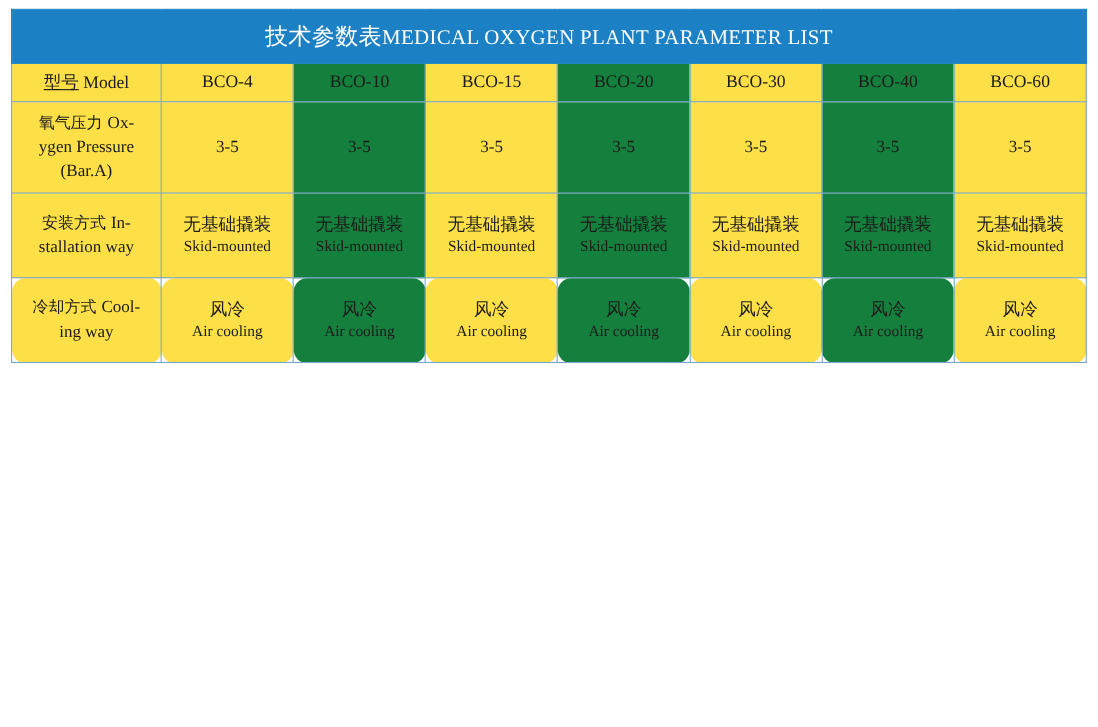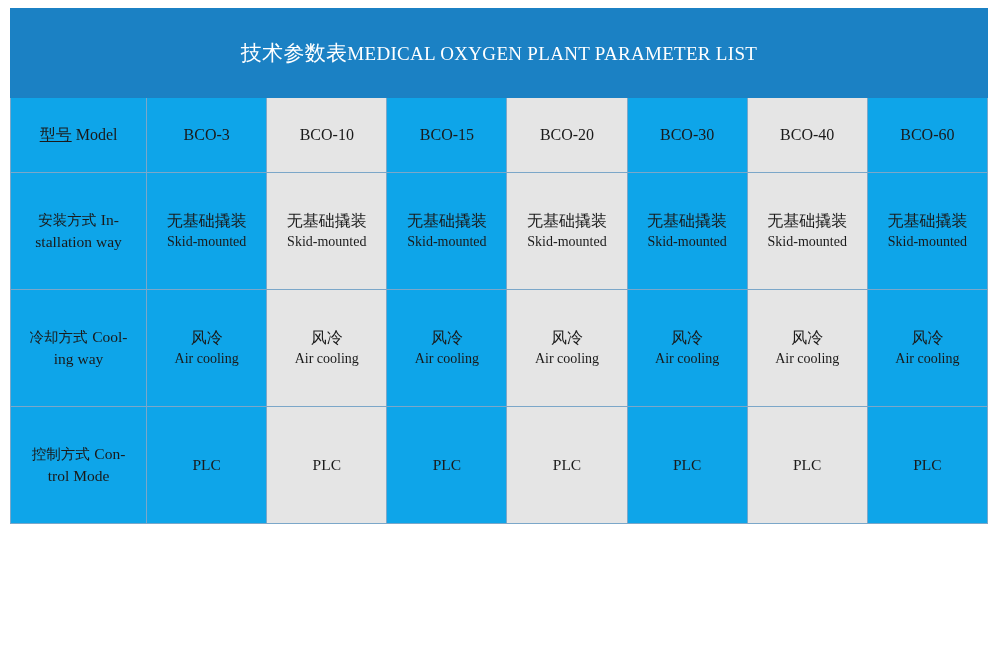--- a/index.html
+++ b/index.html
@@ -23,21 +23,21 @@
   table.param-table {
     width: 978px;
     border-collapse: collapse;
     table-layout: fixed;
     border: 1px solid #7ba7c9;
   }
   table.param-table td, table.param-table th {
     border: 1px solid #7ba7c9;
     text-align: center;
     vertical-align: middle;
-    padding: 20px 3px;
+    padding: 0 3px;
   }
   
   .title-cell {
     background: #1b81c4;
     color: #ffffff;
     height: 48px;
     font-size: 20px;
     letter-spacing: 0.3px;
     border: 1px solid #1b81c4 !important;
   }
@@ -92,34 +92,34 @@
     font-size: 16px;
     display: block;
   }
   .data-cell .en {
     font-family: "Liberation Serif", serif;
     font-size: 14px;
     display: block;
   }
   
   .tint {
-    background: #e5e5e5;
+    background: #15803d;
   }
   .plain {
-    background: #0ea5e9;
+    background: #fde047;
   }
   
   col.c0 { width: 136px; }
   col.cd { width: 120px; }
   
   .r-output td { height: 82px; }
   .r-purity td { height: 80px; }
   .r-pressure td { height: 82px; }
   .r-install td { height: 76px; }
-  .r-cool td { height: 76px; }
+  .r-cool td { height: 76px; border-radius: 12px; }
   .r-control td { height: 76px; }
   sup { font-size: 10px; vertical-align: super; }
 </style>
 </head>
 <body>
 
 <div class="sheet">
   <table class="param-table">
     <colgroup>
       <col class="c0">
@@ -136,31 +136,45 @@
         <td class="title-cell" colspan="8">
           <span class="title-cn">技术参数表</span><span class="title-en">MEDICAL OXYGEN PLANT PARAMETER LIST</span>
         </td>
       </tr>
 
       <tr class="hdr-row">
         <td class="plain hdr-label">
           <span class="u">型号</span>
           <span class="en">Model</span>
         </td>
-        <td class="plain">BCO-3</td>
+        <td class="plain">BCO-4</td>
         <td class="tint">BCO-10</td>
         <td class="plain">BCO-15</td>
         <td class="tint">BCO-20</td>
         <td class="plain">BCO-30</td>
         <td class="tint">BCO-40</td>
         <td class="plain">BCO-60</td>
       </tr>
 
 
 
+      <tr class="r-pressure">
+        <td class="plain row-label">
+          <div><span class="mix">氧气压力</span> <span class="en">Ox-</span></div>
+          <div class="en">ygen Pressure</div>
+          <div class="en">(Bar.A)</div>
+        </td>
+        <td class="plain data-cell">3-5</td>
+        <td class="tint data-cell">3-5</td>
+        <td class="plain data-cell">3-5</td>
+        <td class="tint data-cell">3-5</td>
+        <td class="plain data-cell">3-5</td>
+        <td class="tint data-cell">3-5</td>
+        <td class="plain data-cell">3-5</td>
+      </tr>
 
       <tr class="r-install">
         <td class="plain row-label">
           <div><span class="mix">安装方式</span> <span class="en">In-</span></div>
           <div class="en">stallation way</div>
         </td>
         <td class="plain data-cell">
           <span class="cn">无基础撬装</span>
           <span class="en">Skid-mounted</span>
         </td>
@@ -218,28 +232,15 @@
         <td class="tint data-cell">
           <span class="cn">风冷</span>
           <span class="en">Air cooling</span>
         </td>
         <td class="plain data-cell">
           <span class="cn">风冷</span>
           <span class="en">Air cooling</span>
         </td>
       </tr>
 
-      <tr class="r-control">
-        <td class="plain row-label">
-          <div><span class="mix">控制方式</span> <span class="en">Con-</span></div>
-          <div class="en">trol Mode</div>
-        </td>
-        <td class="plain data-cell">PLC</td>
-        <td class="tint data-cell">PLC</td>
-        <td class="plain data-cell">PLC</td>
-        <td class="tint data-cell">PLC</td>
-        <td class="plain data-cell">PLC</td>
-        <td class="tint data-cell">PLC</td>
-        <td class="plain data-cell">PLC</td>
-      </tr>
     </tbody>
   </table>
 </div>
 
 </body></html>

